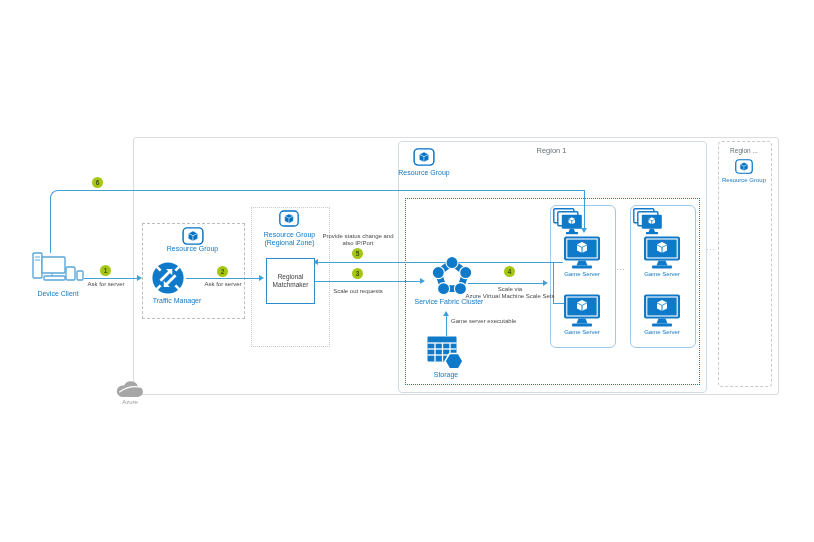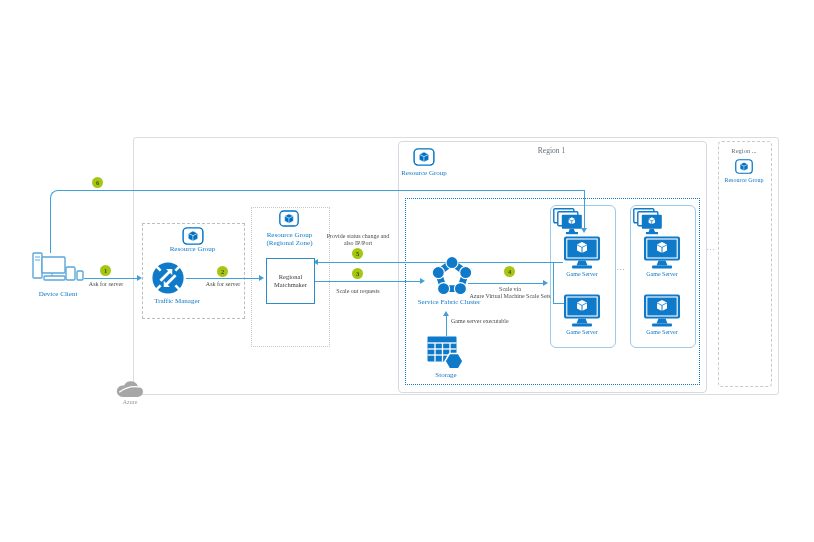--- a/index.html
+++ b/index.html
@@ -1,17 +1,17 @@
 <!DOCTYPE html>
 <html><head>
 <meta charset="utf-8">
 <style>
   html,body{margin:0;padding:0;background:#fff;}
   .canvas{position:relative;width:814px;height:542px;background:#fff;overflow:hidden;
-          font-family:Liberation Serif, serif;}
+          font-family:Liberation Sans, sans-serif;}
   .abs{position:absolute;}
   
   .frame-outer{border:1px solid #dcdcdc;border-radius:3px;}
   .box-region{border:1px solid #d2dbe1;border-radius:4px;background:#fff;}
   .box-region-next{border:1px dashed #c9c9c9;border-radius:4px;background:#fff;}
   .box-dashed{border:1px dashed #bdbdbd;background:#fff;}
   .box-dotted{border:1px dotted #c9c9c9;background:#fff;}
   .box-sf{border:1.5px dotted #0f7ac9;}
   .box-vm{border:1px solid #9dc9ea;border-radius:6px;background:#fff;}
   .box-mm{border:1px solid #2e8bc9;background:#fff;display:flex;flex-direction:column;

